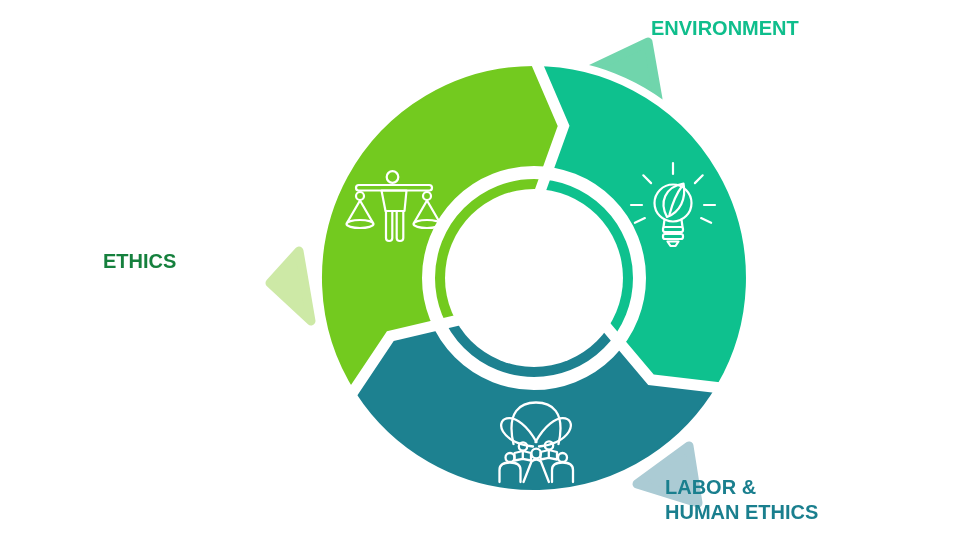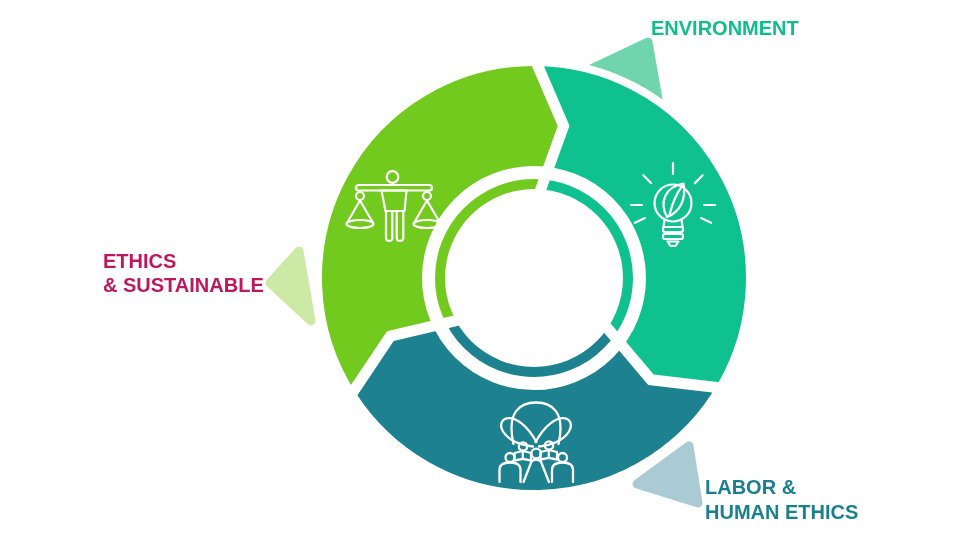--- a/index.html
+++ b/index.html
@@ -9,21 +9,21 @@
     padding-left:32px;
   }
   .stage svg{position:absolute;left:0;top:0;width:960px;height:540px;}
   .seg-label{
     position:absolute;font-weight:700;font-size:20px;letter-spacing:0;
     white-space:nowrap;
   }
   .seg-label span{display:block;}
   .label-environment{left:651px;top:16px;line-height:24px;}
   .label-ethics{left:103px;top:250px;line-height:23.5px;}
-  .label-labor{left:705px;top:475px;line-height:25px;}
+  .label-labor{left:665px;top:475px;line-height:25px;}
 </style>
 </head>
 <body>
 
 <div class="stage">
 
   <svg viewBox="0 0 960 540">
 
     <polygon points="270,283 299,251 311,321" stroke-width="9" stroke-linejoin="round" fill="#cde9a6" stroke="#cde9a6"></polygon>
     <polygon points="591,69 648,42 658,99" stroke-width="9" stroke-linejoin="round" fill="#70d5ac" stroke="#70d5ac"></polygon>
@@ -92,23 +92,22 @@
       <path d="M552 482 L552 470 Q552 462.5 562.5 462.5 Q573 462.5 573 470 L573 482"></path>
       <circle cx="536.2" cy="453.5" r="4.8"></circle>
       <path d="M523.5 482 L531.5 461.5 Q536.2 457.5 540.9 461.5 L548.9 482"></path>
     </g>
   </svg>
 
   <div class="seg-label label-environment" style="color: rgb(15, 190, 140);">
     <span>ENVIRONMENT</span>
   </div>
 
-  <div class="seg-label label-ethics" style="color: #be185d;">
+  <div class="seg-label label-ethics" style="color: #15803d;">
     <span>ETHICS</span>
-    <span>&amp; SUSTAINABLE</span>
   </div>
 
   <div class="seg-label label-labor" style="color: rgb(26, 127, 142);">
     <span>LABOR &amp;</span>
     <span>HUMAN ETHICS</span>
   </div>
 
 </div>
 
 </body></html>

